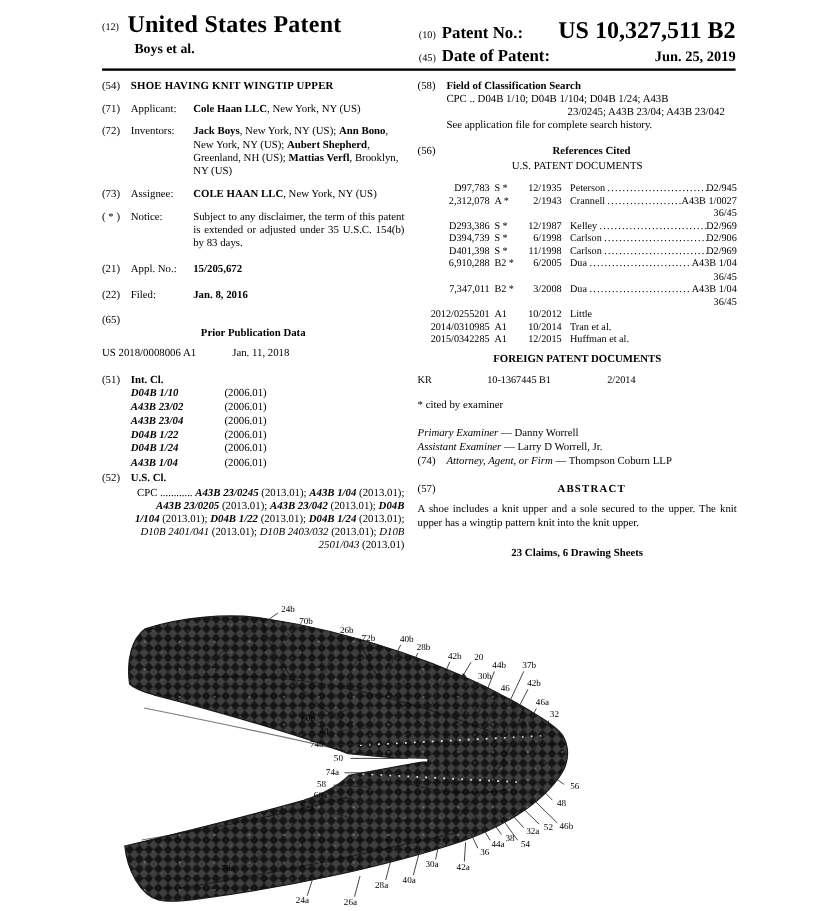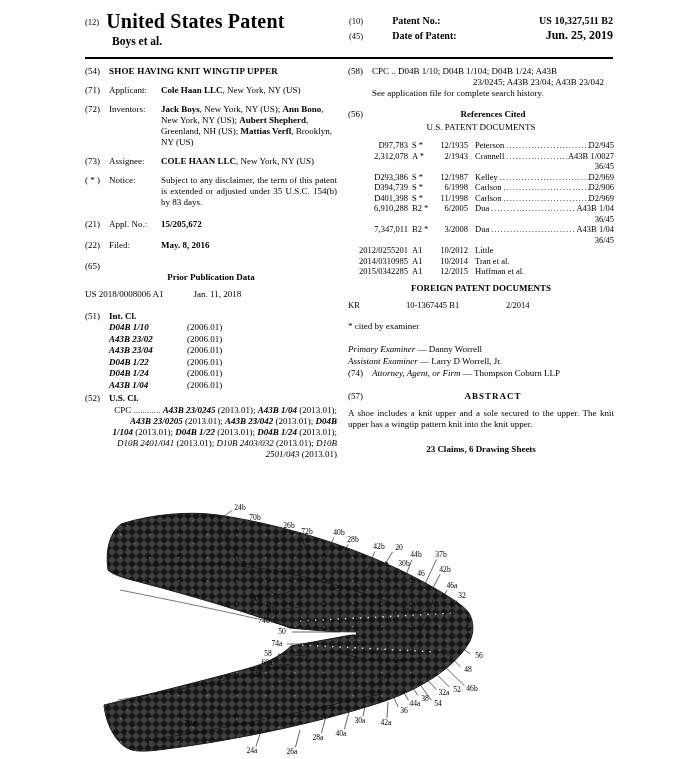--- a/index.html
+++ b/index.html
@@ -8,25 +8,25 @@
   .page { position:relative; width:680px; height:759px; background:#fff; overflow:hidden; }
 
   
   .hdr { position:absolute; left:85px; top:10px; width:528px; display:flex; }
   .hdr-left { width:264px; }
   .hdr-title-row { display:flex; align-items:center; gap:7px; }
   .knum { font-size:8.5px; flex:none; }
   .big-title { font-size:20px; font-weight:bold; letter-spacing:.2px; white-space:nowrap; }
   .party { font-size:11.5px; font-weight:bold; margin-left:27px; margin-top:2px; }
   .hdr-right { flex:1; display:flex; flex-direction:column; gap:2px; padding-top:5px; }
-  .h-row { display:flex; align-items:baseline;gap:24px; }
+  .h-row { display:flex; align-items:baseline; }
   .h-row .knum { margin-right:5px; }
-  .h-label { font-weight:bold; font-size:10px; white-space:nowrap; }
+  .h-label { font-weight:bold; font-size:14px; white-space:nowrap; }
   .h-value { margin-left:auto; font-weight:bold; font-size:12px; white-space:nowrap; }
-  .h-value.big { font-size:10px; }
+  .h-value.big { font-size:20px; }
   .rule { position:absolute; left:85px; top:57px; width:528px; height:1.5px; background:#000; }
 
   
   .col { position:absolute; top:66px; font-size:9px; line-height:11px; }
   .col.left  { left:85px;  width:252px; }
   .col.right { left:348px; width:266px; }
   .sec { display:flex; margin-bottom:8px; }
   .num { width:24px; flex:none; font-size:9px; }
   .lab { width:52px; flex:none; }
   .val { flex:1; min-width:0; }
@@ -129,21 +129,21 @@
 
     <div class="sec" style="margin-bottom:10px;">
       <span class="num">(21)</span>
       <span class="lab">Appl. No.:</span>
       <span class="val valb">15/205,672</span>
     </div>
 
     <div class="sec" style="margin-bottom:10px;">
       <span class="num">(22)</span>
       <span class="lab">Filed:</span>
-      <span class="val valb">May. 8, 2016</span>
+      <span class="val valb">Jan. 8, 2016</span>
     </div>
 
     <div class="sec" style="margin-bottom:11px;flex-direction:column;">
       <span class="num">(65)</span>
       <div class="val">
         <div class="center b">Prior Publication Data</div>
         <div class="pubrow">
           <span>US 2018/0008006 A1</span>
           <span class="pubdate">Jan. 11, 2018</span>
         </div>
@@ -190,20 +190,21 @@
         <div class="cpcblock"><span>CPC ............ </span><span style="font-weight: bold; font-style: italic;">A43B 23/0245</span><span> (2013.01); </span><span style="font-weight: bold; font-style: italic;">A43B 1/04</span><span> (2013.01); </span><span style="font-weight: bold; font-style: italic;">A43B 23/0205</span><span> (2013.01); </span><span style="font-weight: bold; font-style: italic;">A43B 23/042</span><span> (2013.01); </span><span style="font-weight: bold; font-style: italic;">D04B 1/104</span><span> (2013.01); </span><span style="font-weight: bold; font-style: italic;">D04B 1/22</span><span> (2013.01); </span><span style="font-weight: bold; font-style: italic;">D04B 1/24</span><span> (2013.01); </span><span style="font-style: italic;">D10B 2401/041</span><span> (2013.01); </span><span style="font-style: italic;">D10B 2403/032</span><span> (2013.01); </span><span style="font-style: italic;">D10B 2501/043</span><span> (2013.01)</span></div>
       </div>
     </div>
   </div>
 
   <div class="col right">
 
     <div class="sec" style="margin-bottom:10px;">
       <span class="num">(58)</span>
       <div class="val">
+        <div class="b">Field of Classification Search</div>
         <div>CPC .. D04B 1/10; D04B 1/104; D04B 1/24; A43B</div>
         <div class="f58line2">23/0245; A43B 23/04; A43B 23/042</div>
         <div>See application file for complete search history.</div>
       </div>
     </div>
 
     <div class="sec" style="margin-bottom:2px;">
       <span class="num">(56)</span>
       <div class="val center b">References Cited</div>
     </div>

